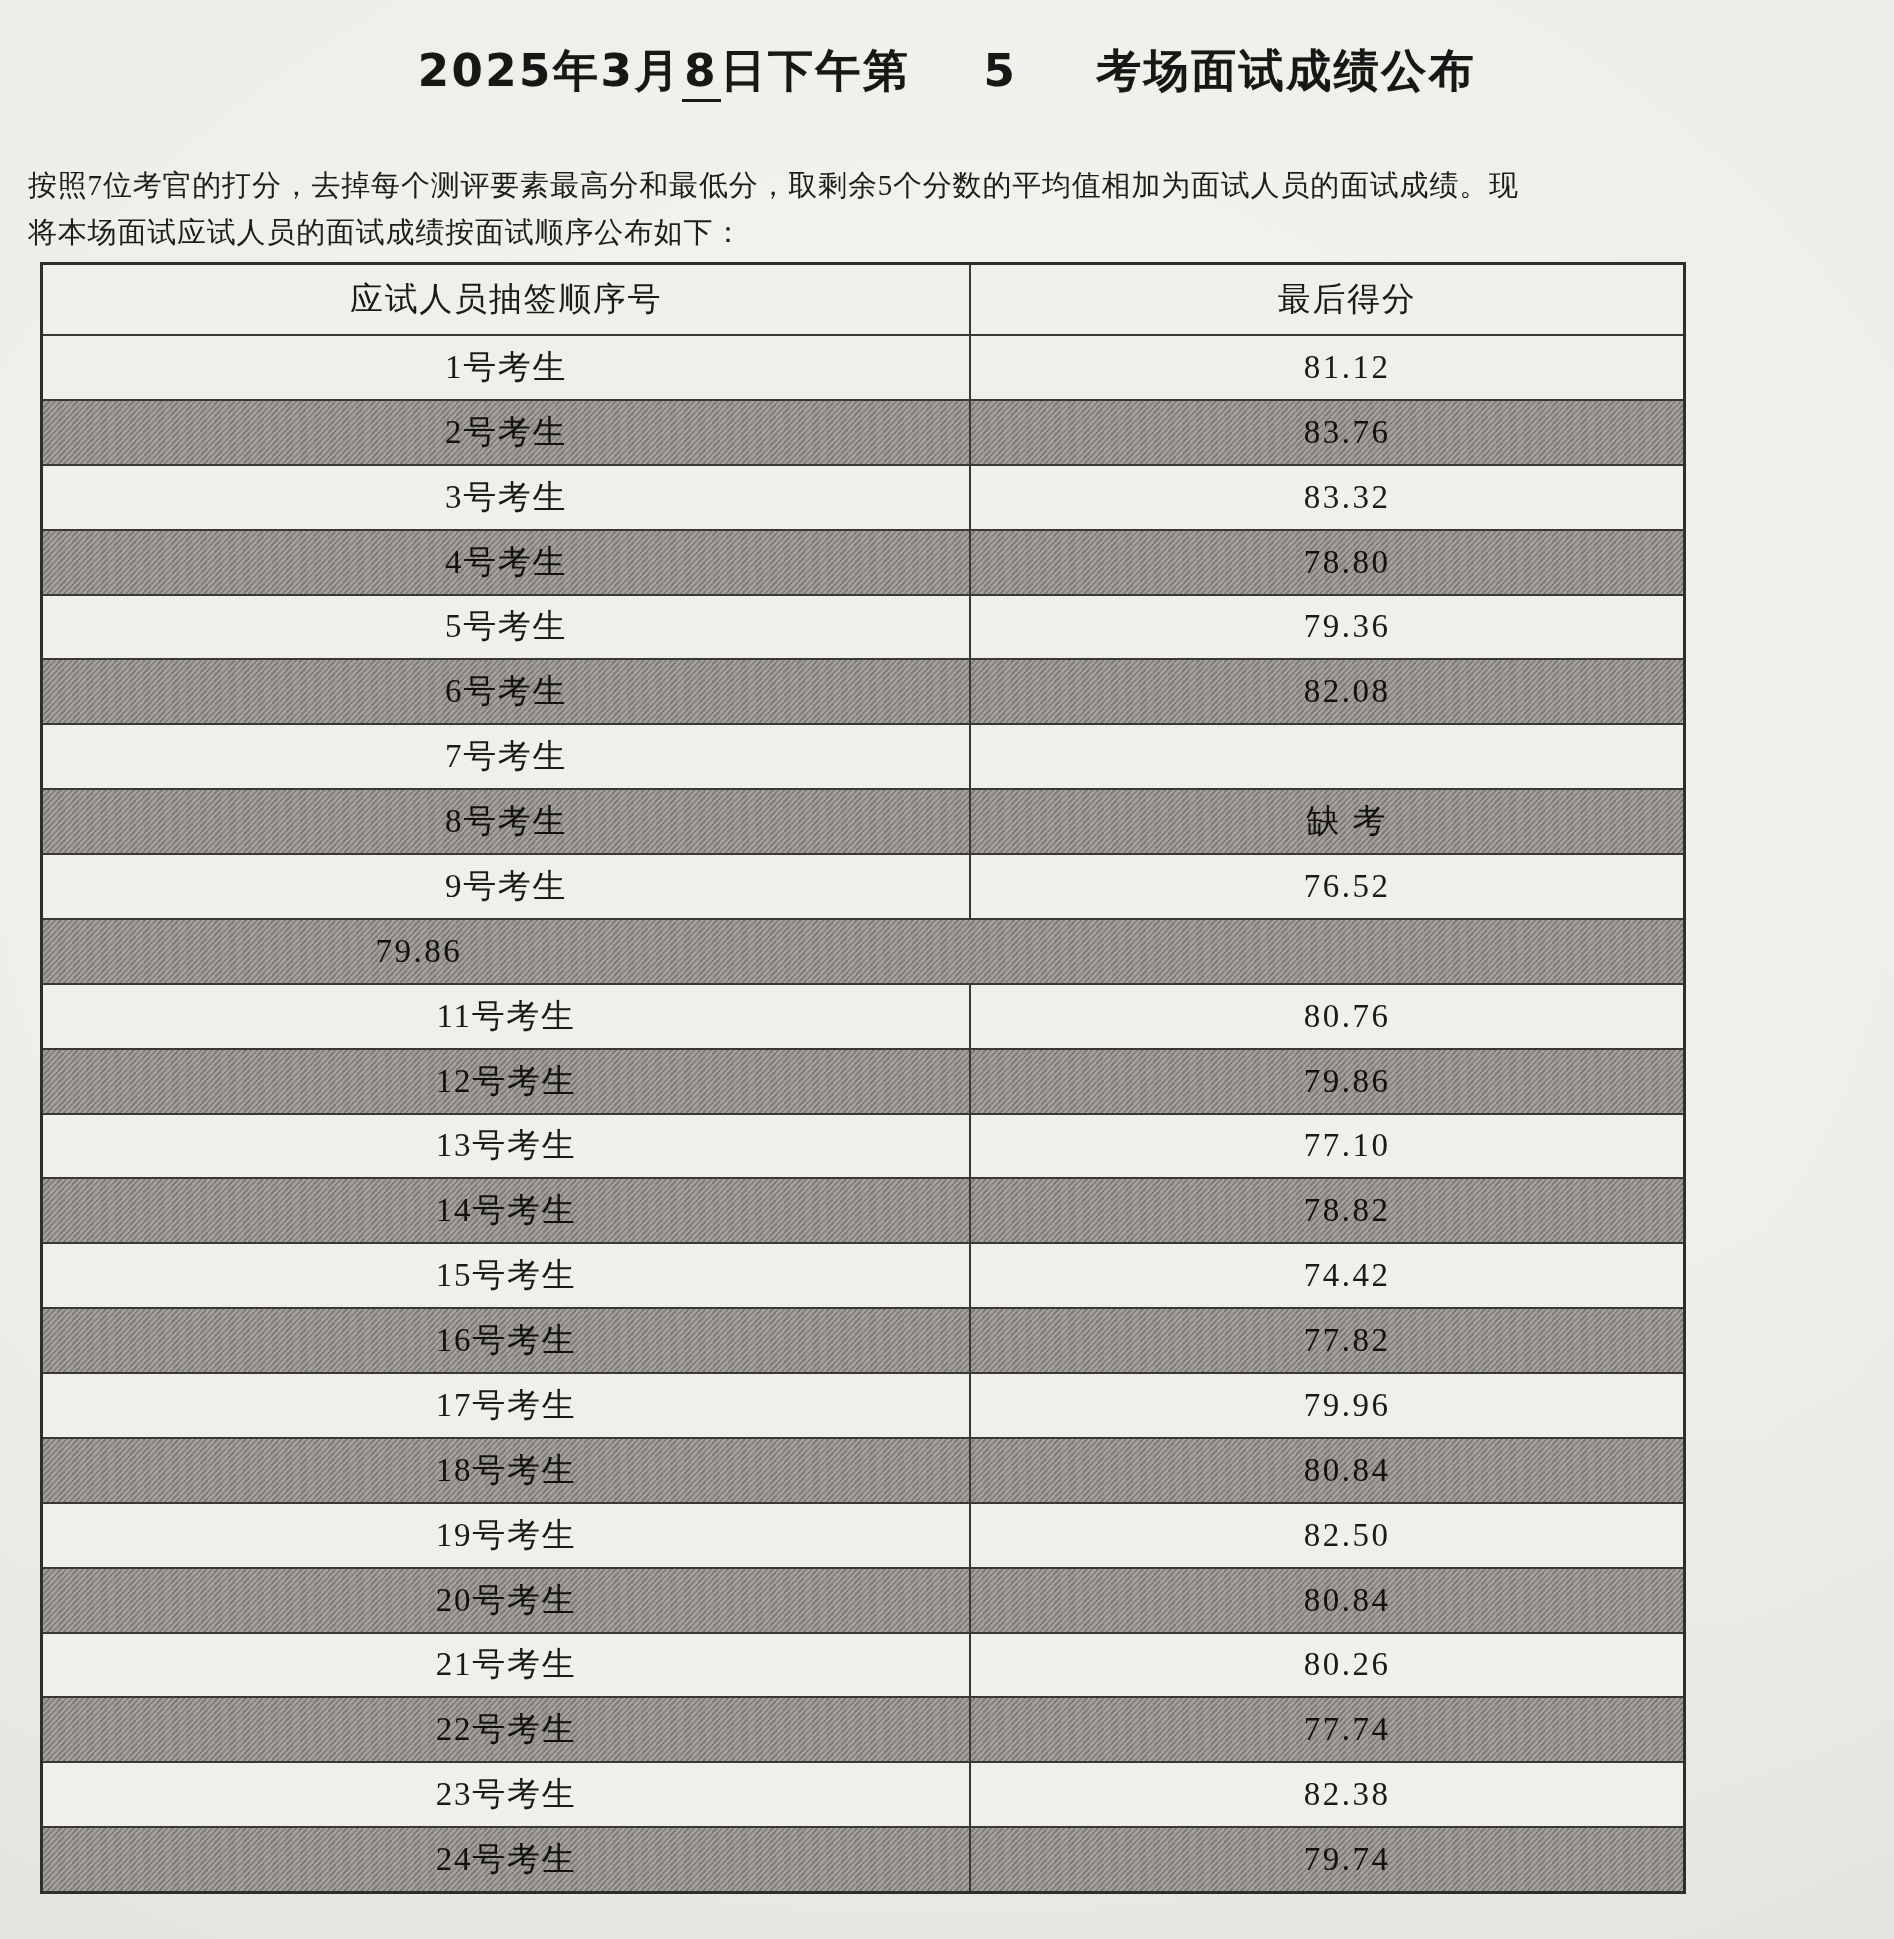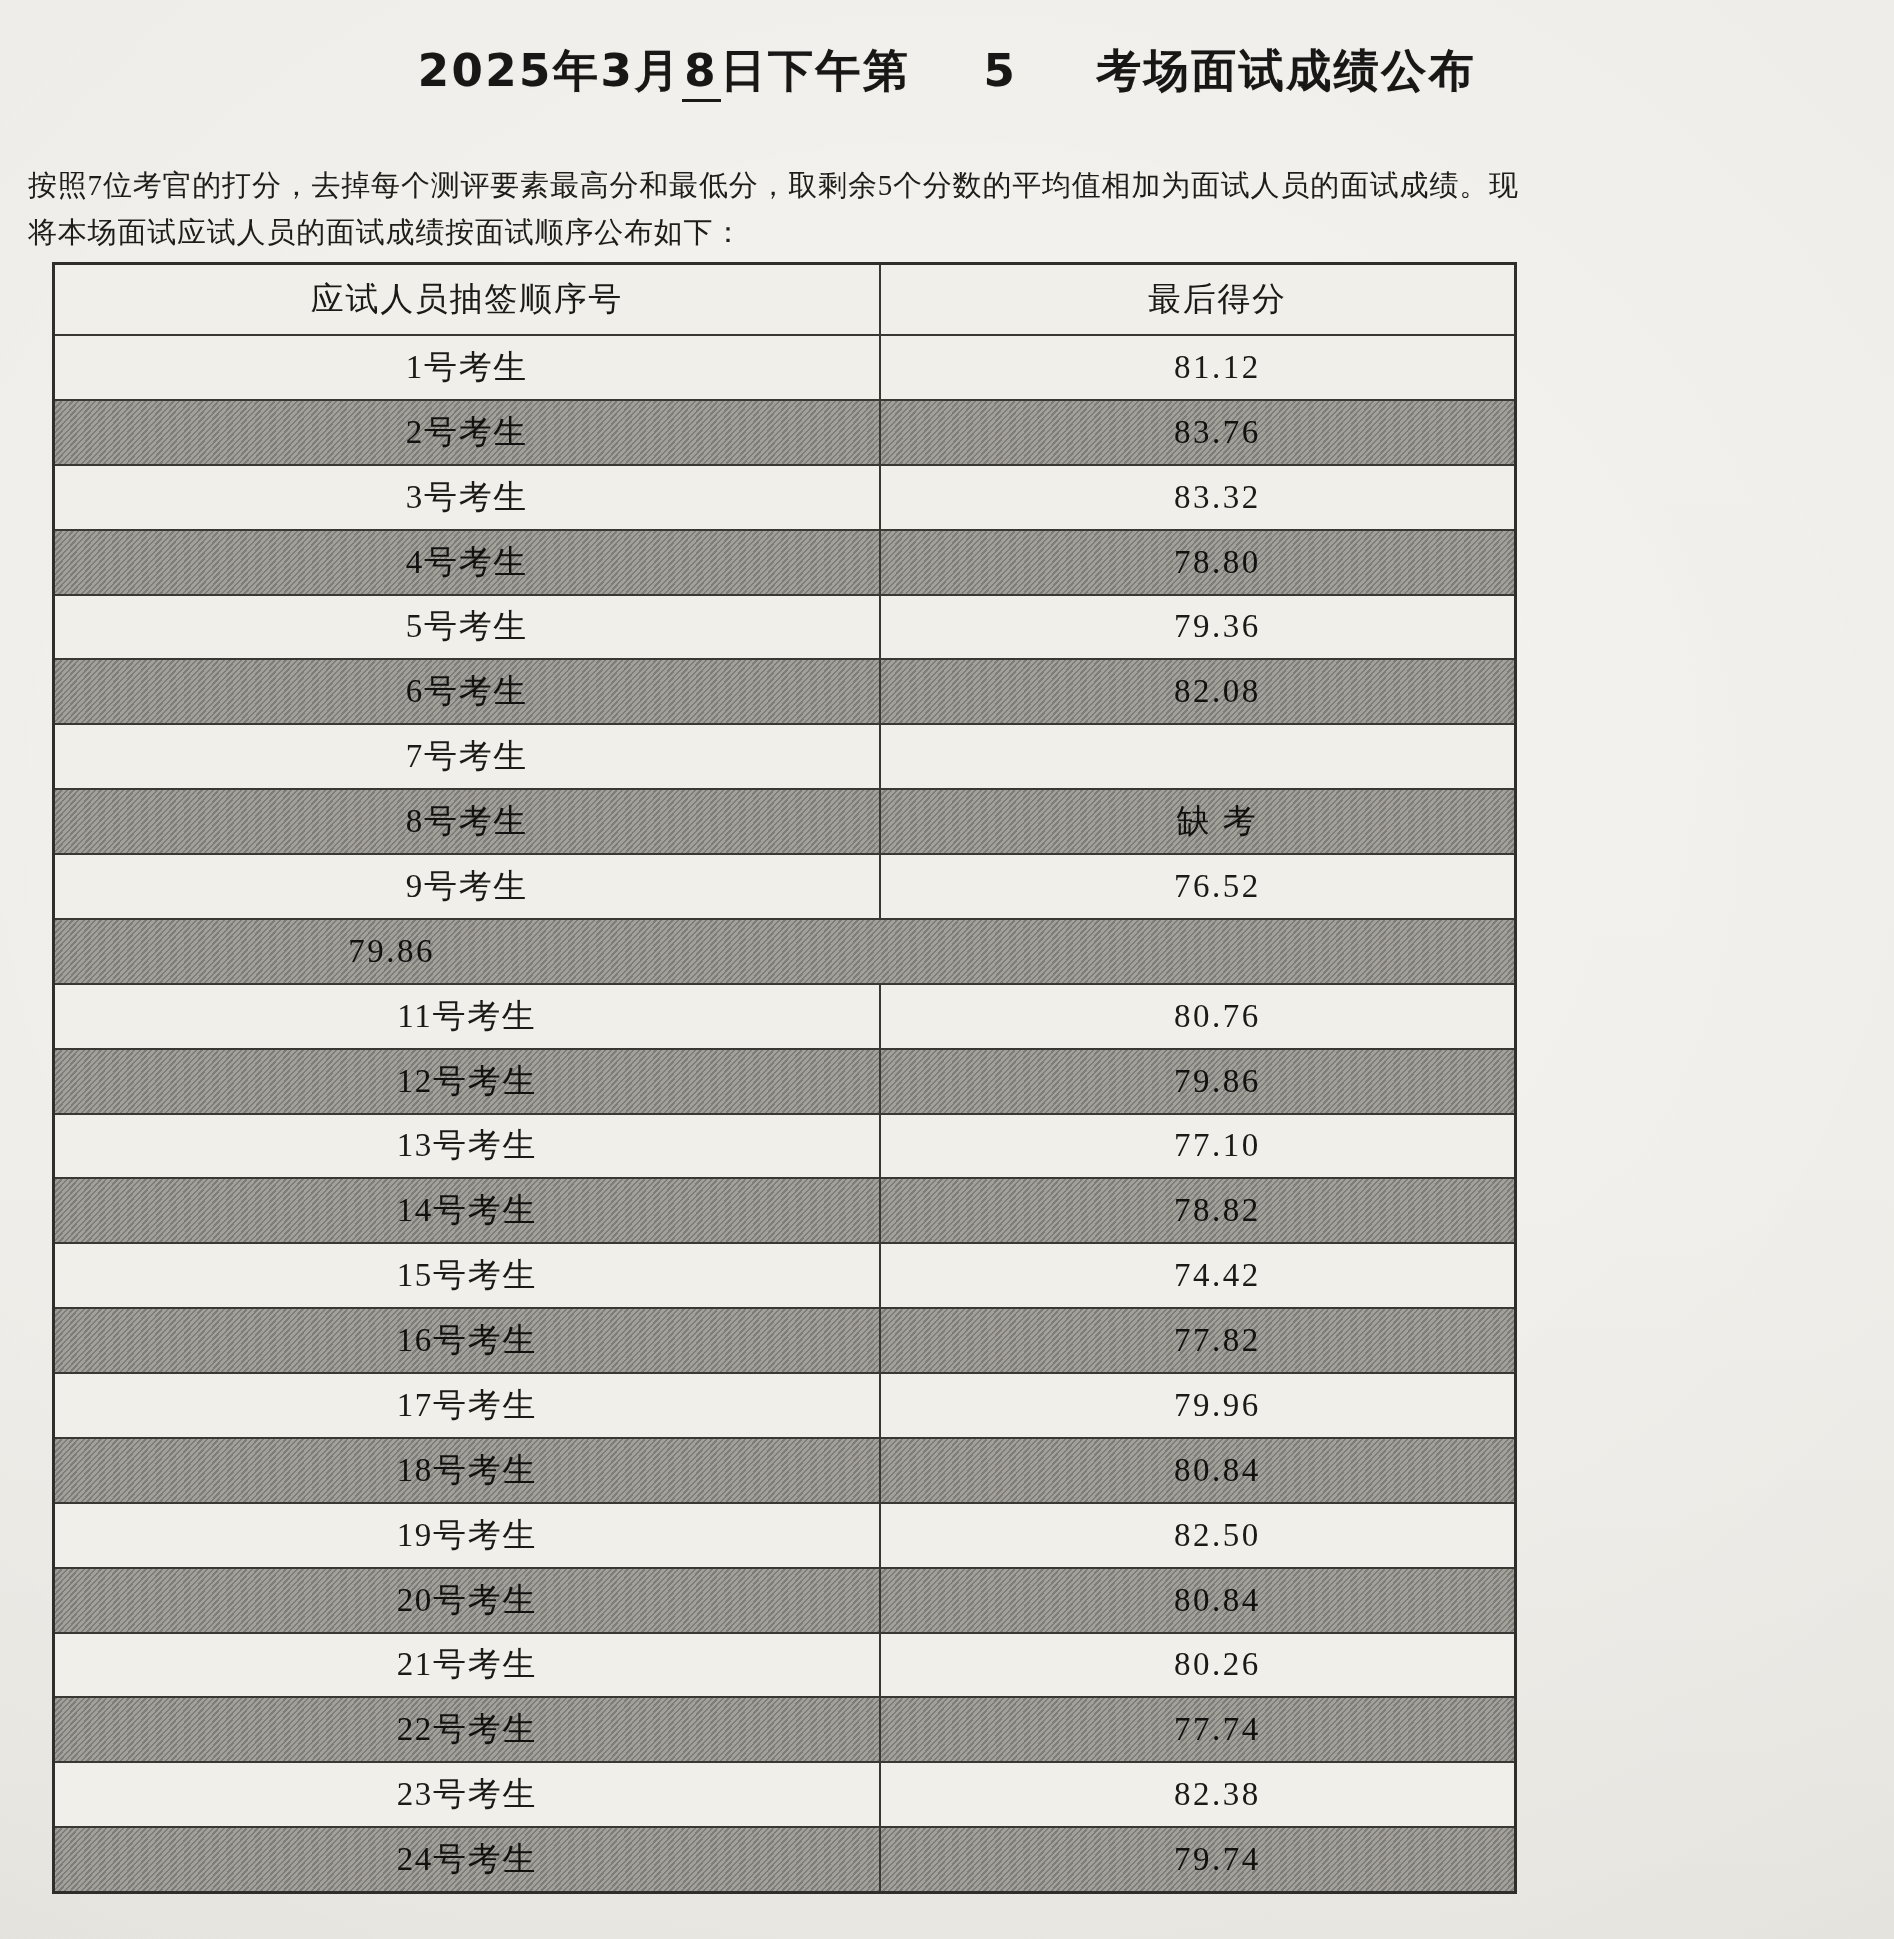--- a/index.html
+++ b/index.html
@@ -29,21 +29,21 @@
   .title .u{border-bottom:3.3px solid #1b1a17;padding:0 2.5px 1.7px 2.5px;}
   .title .room{display:inline-block;margin:0 79px 0 73px;}
   .intro{
     position:absolute;left:28px;top:162px;width:1840px;
     font-size:29px;line-height:47px;
     letter-spacing:0.8px;
     color:#1e1d1a;
   }
   .intro p{margin:0;}
   .scoreTable{
-    position:absolute;left:52px;top:262px;width:1465px;height:1632px;
+    position:absolute;left:40px;top:262px;width:1646px;height:1632px;
     border:3.3px solid #2f2e2a;
     display:flex;flex-direction:column;
     box-sizing:border-box;
     background:#f1efea;
   }
   .tr{
     display:flex;flex:1 1 0;
     border-top:2.5px solid #3a3833;
     align-items:center;
   }

